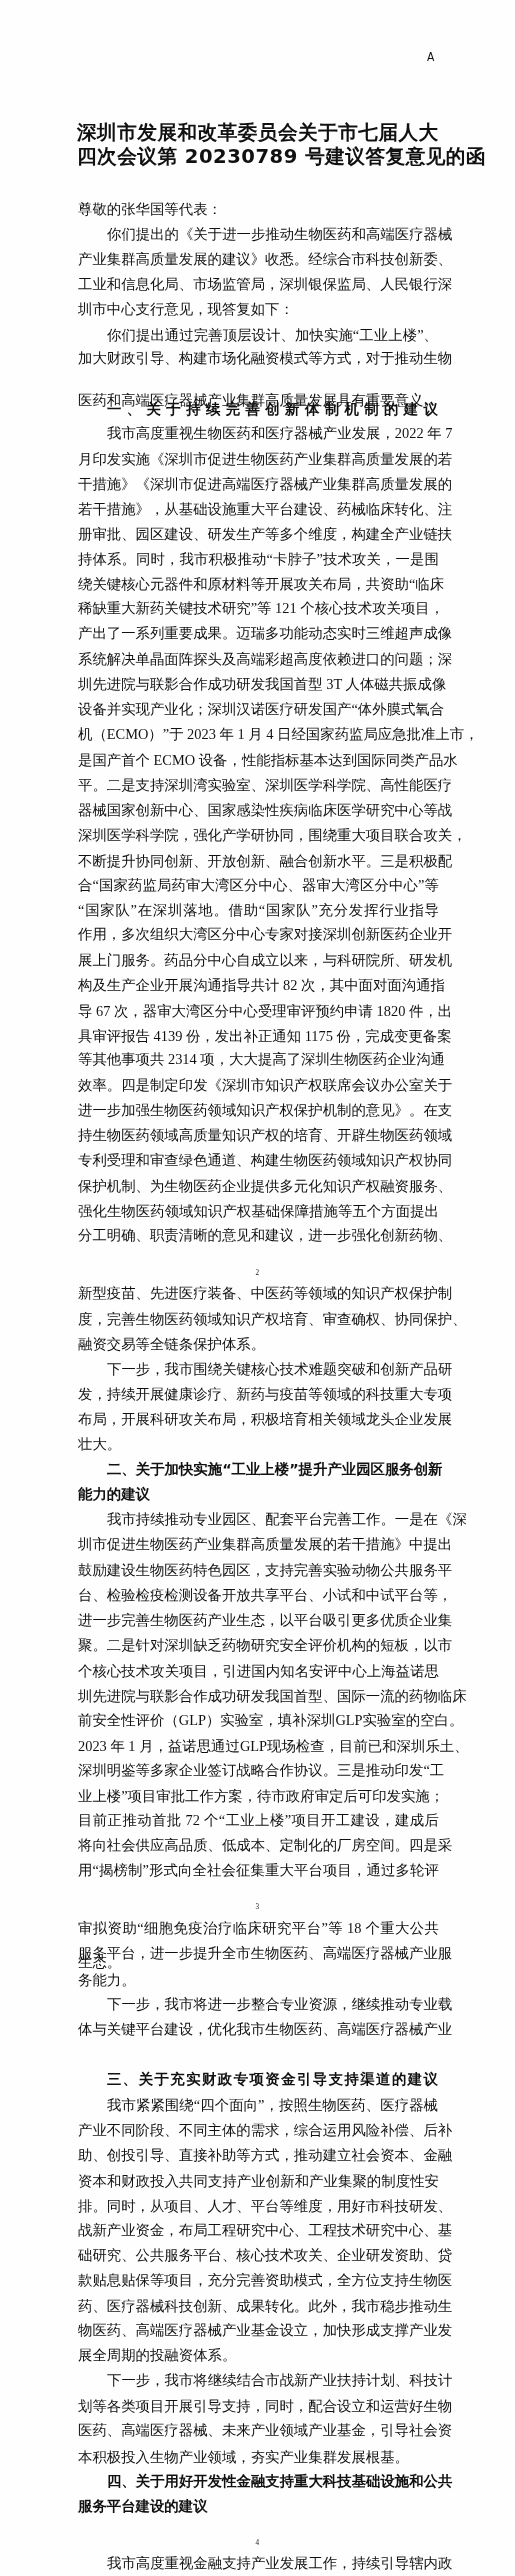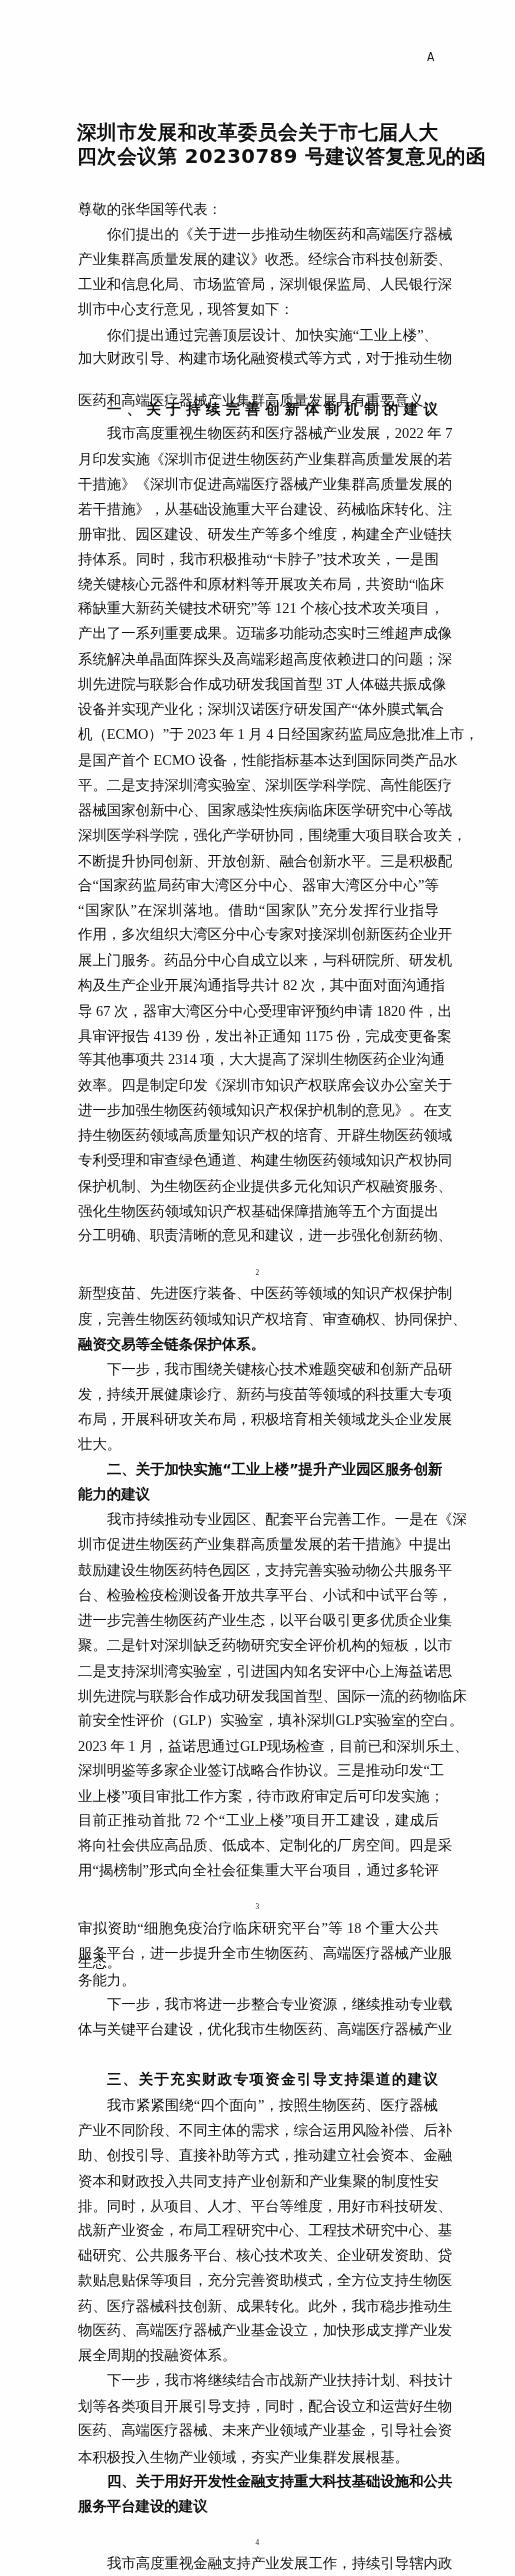--- a/index.html
+++ b/index.html
@@ -77,34 +77,34 @@
       <div class="line" style="top: 1049px;">等其他事项共 2314 项，大大提高了深圳生物医药企业沟通</div>
       <div class="line" style="top: 1075px;">效率。四是制定印发《深圳市知识产权联席会议办公室关于</div>
       <div class="line" style="top: 1100px;">进一步加强生物医药领域知识产权保护机制的意见》。在支</div>
       <div class="line" style="top: 1125px;">持生物医药领域高质量知识产权的培育、开辟生物医药领域</div>
       <div class="line" style="top: 1150px;">专利受理和审查绿色通道、构建生物医药领域知识产权协同</div>
       <div class="line" style="top: 1176px;">保护机制、为生物医药企业提供多元化知识产权融资服务、</div>
       <div class="line" style="top: 1201px;">强化生物医药领域知识产权基础保障措施等五个方面提出</div>
       <div class="line" style="top: 1225px;">分工明确、职责清晰的意见和建议，进一步强化创新药物、</div>
       <div class="line" style="top: 1283px;">新型疫苗、先进医疗装备、中医药等领域的知识产权保护制</div>
       <div class="line" style="top: 1309px;">度，完善生物医药领域知识产权培育、审查确权、协同保护、</div>
-      <div class="line last" style="top: 1334px; font-weight: bold;">融资交易等全链条保护体系。</div>
+      <div class="line last" style="top: 1334px;">融资交易等全链条保护体系。</div>
       <div class="line indent" style="top: 1359px;">下一步，我市围绕关键核心技术难题突破和创新产品研</div>
       <div class="line" style="top: 1384px;">发，持续开展健康诊疗、新药与疫苗等领域的科技重大专项</div>
       <div class="line" style="top: 1409px;">布局，开展科研攻关布局，积极培育相关领域龙头企业发展</div>
       <div class="line last" style="top: 1434px;">壮大。</div>
       <div class="line heading indent" style="top: 1459px;">二、关于加快实施“工业上楼”提升产业园区服务创新</div>
       <div class="line heading last" style="top: 1484px;">能力的建议</div>
       <div class="line indent" style="top: 1509px;">我市持续推动专业园区、配套平台完善工作。一是在《深</div>
       <div class="line" style="top: 1534px;">圳市促进生物医药产业集群高质量发展的若干措施》中提出</div>
       <div class="line" style="top: 1560px;">鼓励建设生物医药特色园区，支持完善实验动物公共服务平</div>
       <div class="line" style="top: 1585px;">台、检验检疫检测设备开放共享平台、小试和中试平台等，</div>
       <div class="line" style="top: 1610px;">进一步完善生物医药产业生态，以平台吸引更多优质企业集</div>
       <div class="line" style="top: 1635px;">聚。二是针对深圳缺乏药物研究安全评价机构的短板，以市</div>
-      <div class="line" style="top: 1661px;">二是支持深圳湾实验室，引进国内知名安评中心上海益诺思</div>
+      <div class="line" style="top: 1661px;">个核心技术攻关项目，引进国内知名安评中心上海益诺思</div>
       <div class="line" style="top: 1686px;">圳先进院与联影合作成功研发我国首型、国际一流的药物临床</div>
       <div class="line" style="top: 1710px;">前安全性评价（GLP）实验室，填补深圳GLP实验室的空白。</div>
       <div class="line" style="top: 1736px;">2023 年 1 月，益诺思通过GLP现场检查，目前已和深圳乐土、</div>
       <div class="line" style="top: 1760px;">深圳明鉴等多家企业签订战略合作协议。三是推动印发“工</div>
       <div class="line" style="top: 1786px;">业上楼”项目审批工作方案，待市政府审定后可印发实施；</div>
       <div class="line" style="top: 1810px;">目前正推动首批 72 个“工业上楼”项目开工建设，建成后</div>
       <div class="line" style="top: 1835px;">将向社会供应高品质、低成本、定制化的厂房空间。四是采</div>
       <div class="line" style="top: 1860px;">用“揭榜制”形式向全社会征集重大平台项目，通过多轮评</div>
       <div class="line" style="top: 1918px;">审拟资助“细胞免疫治疗临床研究平台”等 18 个重大公共</div>
       <div class="line" style="top: 1943px;">服务平台，进一步提升全市生物医药、高端医疗器械产业服</div>

